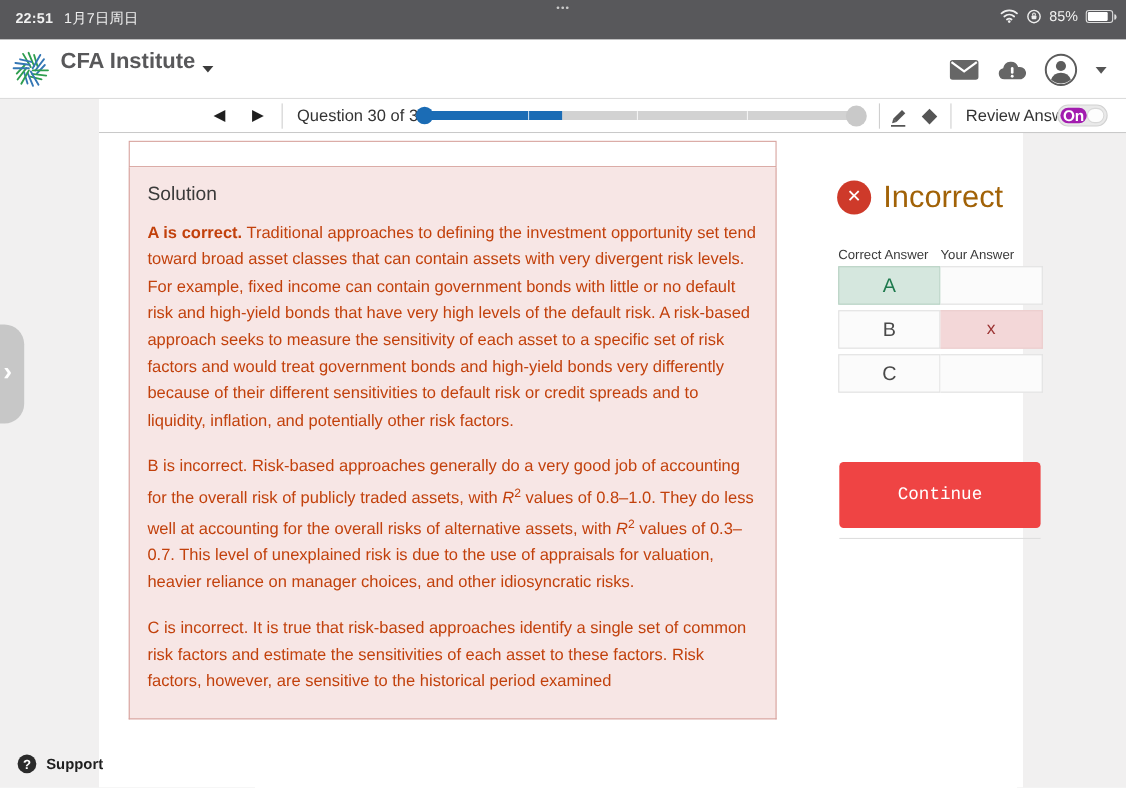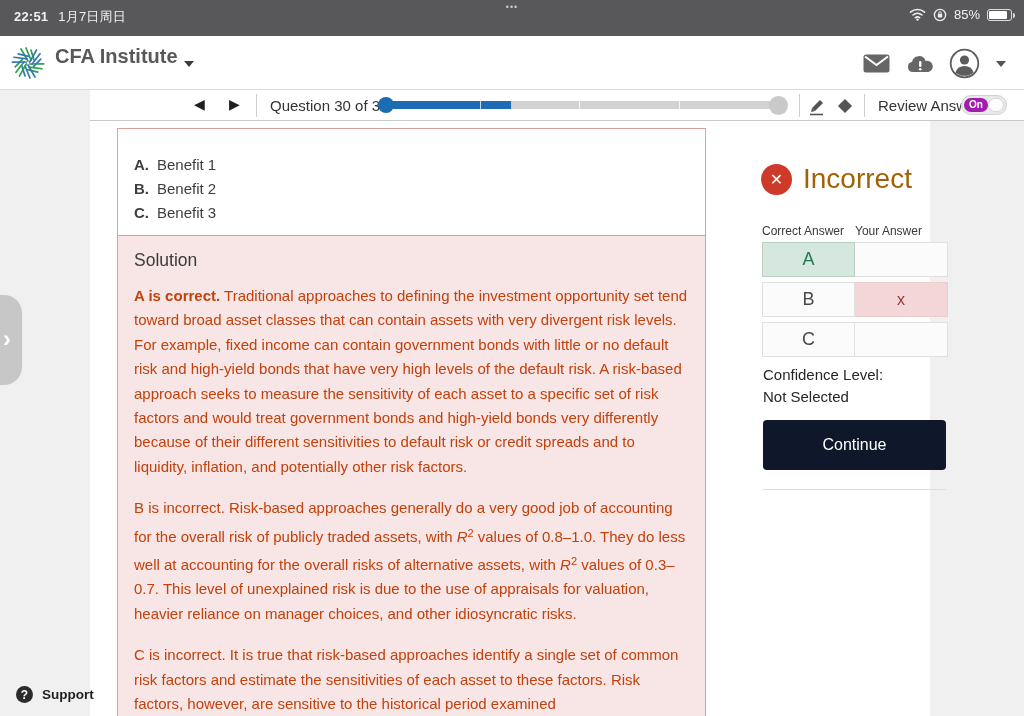--- a/index.html
+++ b/index.html
@@ -36,21 +36,21 @@
   .vdiv { position:absolute; top:4px; width:1px; height:23px; background:#cfcfcf; }
   .q-counter { position:absolute; left:180px; top:7px; font-size:15px; color:#333; }
   .slider { position:absolute; left:290px; top:11px; width:398px; height:8px; background:#d2d2d2; border-radius:4px; cursor:pointer; }
   .slider .fill { height:8px; background:#1b6cb5; border-radius:4px 0 0 4px; }
   .slider .tick { position:absolute; top:0; width:1px; height:8px; background:rgba(255,255,255,.75); }
   .slider .dot-start { position:absolute; left:-2px; top:-4px; width:16px; height:16px; border-radius:50%; background:#1b6cb5; }
   .slider .dot-end { position:absolute; right:-10px; top:-5px; width:19px; height:19px; border-radius:50%; background:#c9c9c9; }
   .tool-btn { position:absolute; top:5px; width:22px; height:22px; cursor:pointer; }
   .review-label { position:absolute; left:788px; top:7px; font-size:15px; color:#333; }
   .toggle { position:absolute; left:871px; top:5px; width:46px; height:20px; background:#e9e9e9; border:1px solid #d2d2d2; border-radius:10px; cursor:pointer; }
-  .toggle .on { position:absolute; left:2px; top:2px; width:24px; height:14px; background:#a21caf; border-radius:7px; color:#fff; font-size:10px; font-weight:700; text-align:center; line-height:14px; }
+  .toggle .on { position:absolute; left:2px; top:2px; width:24px; height:14px; background:#a21caf; border-radius:7px; color:#fff; font-size:14px; font-weight:700; text-align:center; line-height:14px; }
   .toggle .knob { position:absolute; right:2px; top:2px; width:16px; height:14px; background:#fdfdfd; border:1px solid #d8d8d8; border-radius:7px; }
 
   
   .main-panel { position:absolute; left:90px; top:121px; width:840px; height:595px; background:#fff; }
   .content-col { position:absolute; left:117px; top:128px; width:589px; }
   .q-card { background:#fff; border:1px solid #d8a39e; padding:12px 16px 10px 16px; }
   .q-text { font-size:15px; line-height:24px; color:#3e3e3e; }
   .q-options { margin-top:12px; }
   .q-option { font-size:15px; line-height:24px; color:#3e3e3e; }
   .q-option b { margin-right:8px; }
@@ -67,21 +67,21 @@
   .ans-headers { position:absolute; left:762px; top:224px; width:186px; display:flex; }
   .ans-headers div { width:93px; text-align:left; font-size:12px; color:#3a3a3a; }
   .ans-table { position:absolute; left:762px; top:242px; width:186px; }
   .ans-row { display:flex; margin-bottom:5px; }
   .cell { width:93px; height:35px; display:flex; align-items:center; justify-content:center; font-size:18px; background:#fbfbfb; border:1px solid #e0e0e0; }
   .cell + .cell { border-left:none; }
   .cell.correct { background:#d5e7de; border-color:#b7d2c3; color:#1f7a4e; }
   .cell.letter { color:#4a4a4a; }
   .cell.wrong { background:#f3d7d8; border-color:#eccccd; color:#9c3434; font-size:16px; }
   .confidence { position:absolute; left:763px; top:364px; font-size:15px; color:#262626; line-height:22px; }
-  .continue-btn { position:absolute; left:763px; top:420px; width:183px; height:50px; background:#0f172a; border:none; border-radius:4px; color:#fff; font-size:16px; font-family:Liberation Sans, sans-serif; cursor:pointer; }
+  .continue-btn { position:absolute; left:763px; top:420px; width:183px; height:60px; background:#ef4444; border:none; border-radius:4px; color:#fff; font-size:16px; font-family:Liberation Mono, monospace; cursor:pointer; }
   .sidebar-divider { position:absolute; left:763px; top:489px; width:183px; height:1px; background:#dedede; }
 
   
   .drawer-handle { position:absolute; left:0; top:295px; width:22px; height:90px; background:#c7c7c7; border-radius:0 18px 18px 0; cursor:pointer; }
   .drawer-handle span { position:absolute; left:3px; top:50%; transform:translateY(-54%); color:#fff; font-size:24px; font-weight:700; }
   .support { position:absolute; left:16px; top:686px; display:flex; align-items:center; gap:9px; cursor:pointer; }
   .q-circle { width:17px; height:17px; border-radius:50%; background:#2b2b2b; color:#fff; font-size:12px; font-weight:700; display:flex; align-items:center; justify-content:center; }
   .support-label { font-size:13.5px; font-weight:600; color:#1f1f1f; }
 </style>
 </head>
@@ -200,25 +200,20 @@
     <div class="toggle">
       <div class="on">On</div>
       <div class="knob"></div>
     </div>
   </div>
 
   <div class="main-panel"></div>
 
   <div class="content-col">
     <div class="q-card">
-      <div class="q-options">
-        <div class="q-option"><b>A.</b><span>Benefit 1</span></div>
-        <div class="q-option"><b>B.</b><span>Benefit 2</span></div>
-        <div class="q-option"><b>C.</b><span>Benefit 3</span></div>
-      </div>
     </div>
     <div class="sol-card">
       <div class="sol-heading">Solution</div>
       <p><b>A is correct.</b> <span>Traditional approaches to defining the investment opportunity set tend toward broad asset classes that can contain assets with very divergent risk levels. For example, fixed income can contain government bonds with little or no default risk and high-yield bonds that have very high levels of the default risk. A risk-based approach seeks to measure the sensitivity of each asset to a specific set of risk factors and would treat government bonds and high-yield bonds very differently because of their different sensitivities to default risk or credit spreads and to liquidity, inflation, and potentially other risk factors.</span></p>
       <p><span>B is incorrect. Risk-based approaches generally do a very good job of accounting for the overall risk of publicly traded assets, with </span><i>R</i><sup class="sup2">2</sup><span> values of 0.8–1.0. They do less well at accounting for the overall risks of alternative assets, with </span><i>R</i><sup class="sup2">2</sup><span> values of 0.3–0.7. This level of unexplained risk is due to the use of appraisals for valuation, heavier reliance on manager choices, and other idiosyncratic risks.</span></p>
       <p><span>C is incorrect. It is true that risk-based approaches identify a single set of common risk factors and estimate the sensitivities of each asset to these factors. Risk factors, however, are sensitive to the historical period examined</span></p>
     </div>
   </div>
 
   <div class="result-status">
@@ -236,24 +231,20 @@
     </div>
     <div class="ans-row">
       <div class="cell letter">B</div>
       <div class="cell wrong">x</div>
     </div>
     <div class="ans-row">
       <div class="cell letter">C</div>
       <div class="cell"></div>
     </div>
   </div>
-  <div class="confidence">
-    <div>Confidence Level:</div>
-    <div>Not Selected</div>
-  </div>
   <button class="continue-btn">Continue</button>
   <div class="sidebar-divider"></div>
 
   <div class="drawer-handle">
       <span>›</span>
     </div>
   <div class="support">
     <div class="q-circle">?</div>
     <span class="support-label">Support</span>
   </div>

